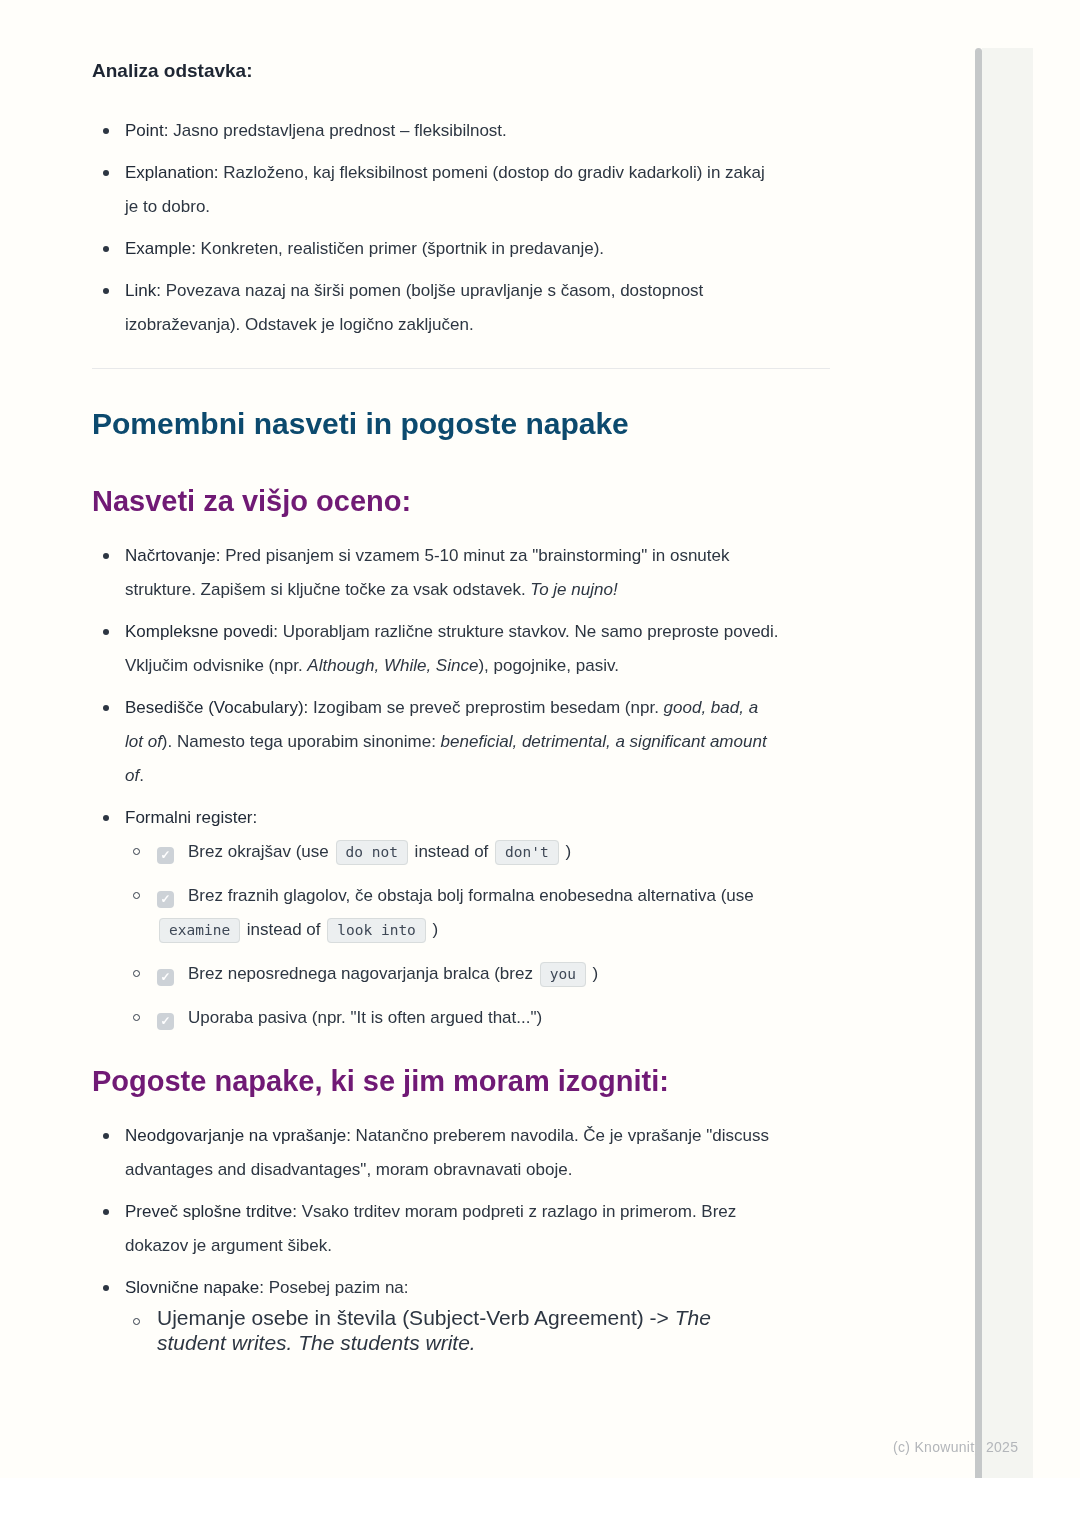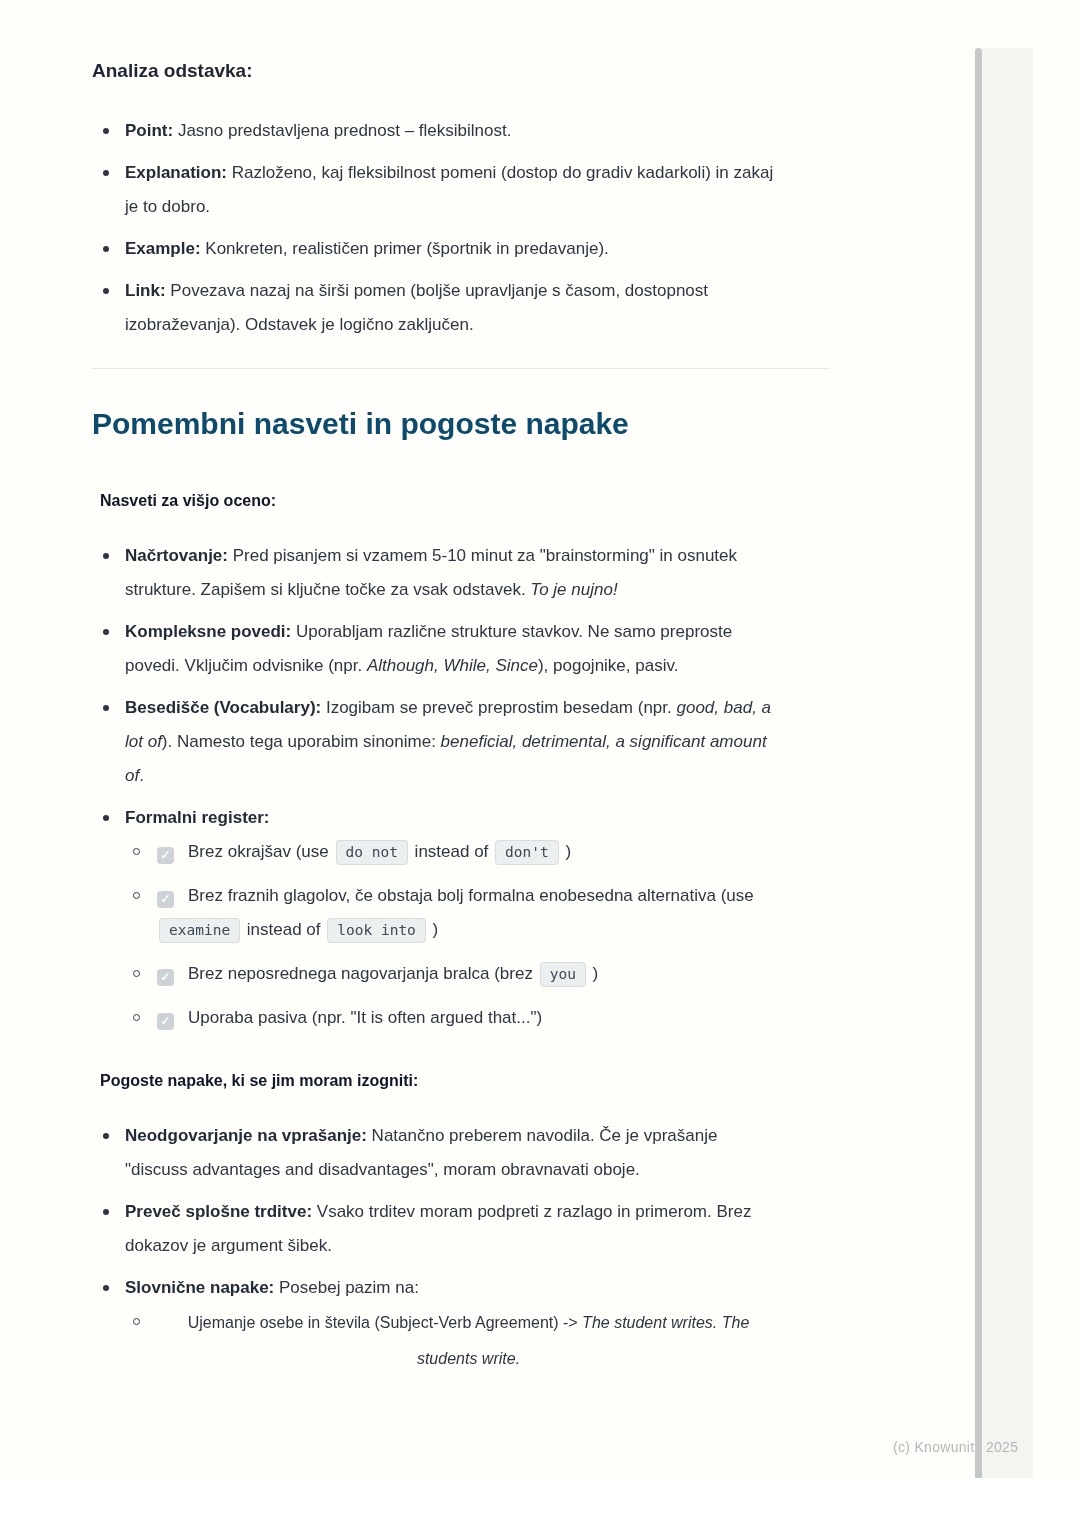--- a/index.html
+++ b/index.html
@@ -23,44 +23,44 @@
   ul{list-style:none;margin:0;padding:0;}
   .bullet-list{margin-top:30px;max-width:712px;}
   .bullet-list > li{
     position:relative;padding-left:33px;margin-bottom:8px;
     font-size:17px;line-height:34px;max-width:655px;
   }
   .bullet-list > li::before{
     content:"";position:absolute;left:11px;top:14px;width:6px;height:6px;
     border-radius:50%;background:#2d3642;
   }
-  strong{font-weight:700;color:#222b38;}
+  strong{font-weight:400;color:#222b38;}
   em{font-style:italic;}
   hr.sep{border:none;height:1px;background:#e8e9ea;margin:26px 0 0 0;width:738px;}
   h2.section{
     font-size:30px;line-height:38px;font-weight:700;color:#0c4a6e;margin:36px 0 0 0;
   }
   h3.sub{
-    font-size:16px;line-height:28px;font-weight:700;color:#0f172a;margin:44px 0 0 8px;
+    font-size:29px;line-height:28px;font-weight:700;color:#701a75;margin:44px 0 0 0;
   }
   h3.sub.second{margin-top:32px;}
   .bullet-list.tips{margin-top:24px;}
   .check-list{margin:0;padding:0;}
   .check-list > li{
     position:relative;padding-left:32px;margin-bottom:10px;
     font-size:17px;line-height:34px;max-width:640px;
   }
   .check-list > li::before{
     content:"";position:absolute;left:8px;top:13px;width:7px;height:7px;
     border:1.6px solid #333c49;border-radius:50%;background:transparent;box-sizing:border-box;
   }
   .circle-list{margin:0;padding:0;}
   .circle-list > li{
     position:relative;padding-left:32px;margin-bottom:8px;
-    font-size:16px;line-height:36px;max-width:640px;text-align:center;
+    font-size:21px;line-height:25px;max-width:640px;
   }
   .circle-list > li::before{
     content:"";position:absolute;left:8px;top:13px;width:7px;height:7px;
     border:1.6px solid #333c49;border-radius:50%;background:transparent;box-sizing:border-box;
   }
   .chk{
     display:inline-block;width:17px;height:17px;background:#cdd2d7;border-radius:4px;
     color:#ffffff;font-size:12px;line-height:17px;text-align:center;
     margin-right:14px;vertical-align:-2px;font-weight:700;
   }

